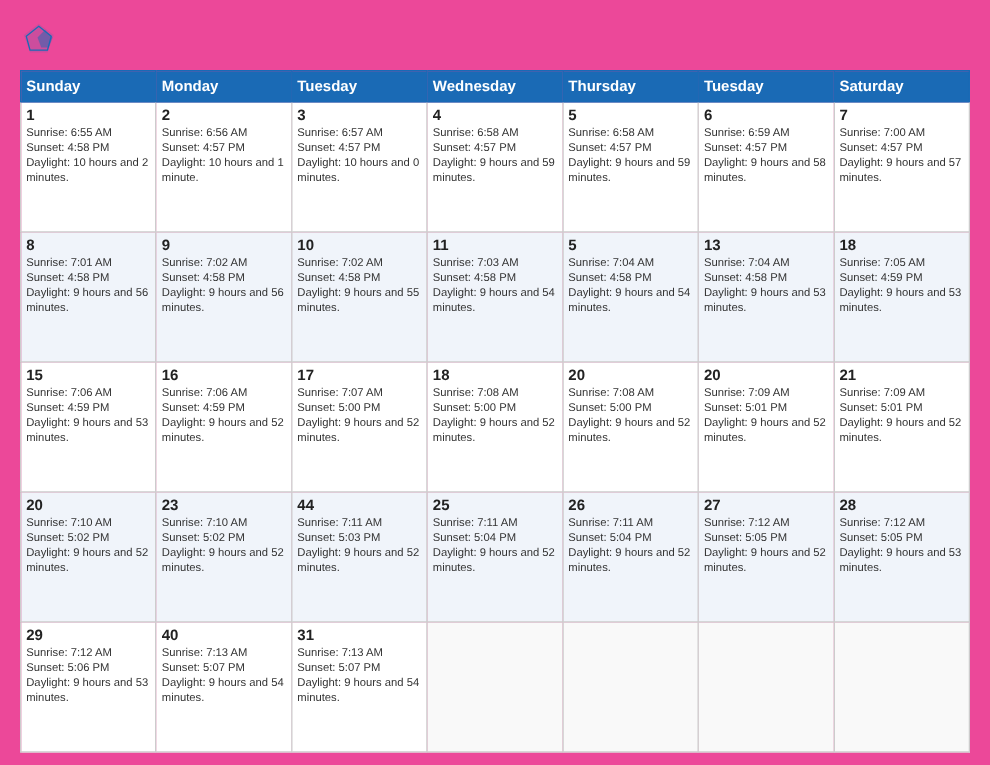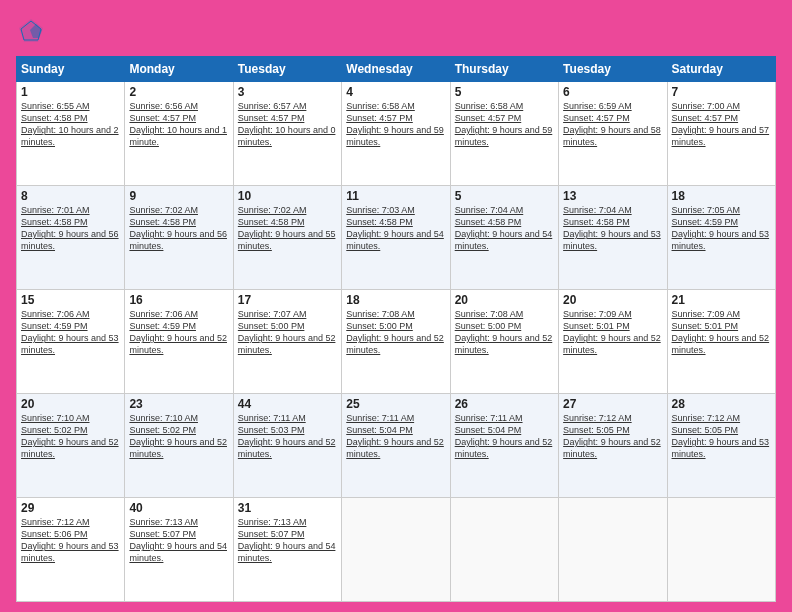--- a/index.html
+++ b/index.html
@@ -91,21 +91,20 @@
       font-size: 12px;
       font-weight: bold;
       color: #222;
       display: block;
       margin-bottom: 1px;
     }
     .day-info {
       font-size: 9px;
       color: #333;
       line-height: 1.35;
-      text-decoration: underline;
     }
     .empty-cell {
       background: #f9f9f9 !important;
     }
   </style>
 </head>
 <body>
 
 <div class="page">
   <div class="header">

